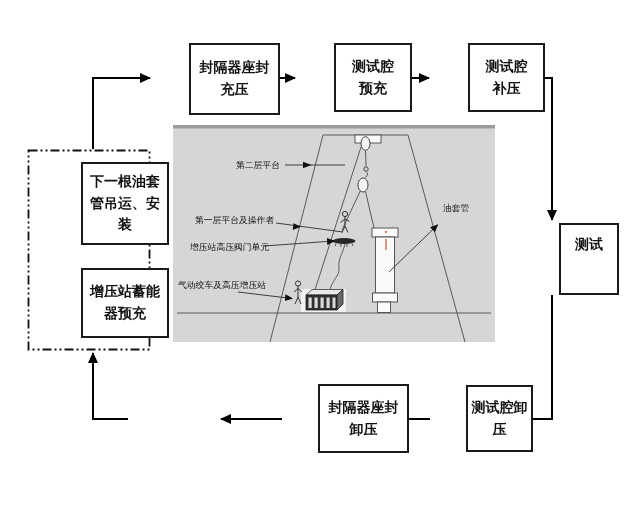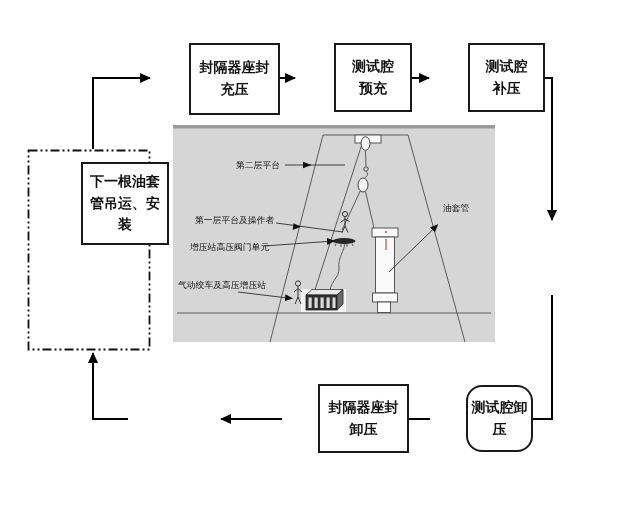--- a/index.html
+++ b/index.html
@@ -131,29 +131,36 @@
   </div>
   <div class="fbox" style="left:298px;top:43px;width:78px;height:69px;">
     <span class="flabel">测试腔
 预充</span>
   </div>
   <div class="fbox" style="left:432px;top:43px;width:77px;height:69px;">
     <span class="flabel">测试腔
 补压</span>
   </div>
 
+  <div class="fbox top-align" style="left:523px;top:223px;width:60px;height:72px;">
+    <span class="flabel">测试</span>
+  </div>
 
-  <div class="fbox" style="left:430px;top:385px;width:67px;height:67px;border-radius:16px;">
+  <div class="fbox" style="left:430px;top:385px;width:67px;height:67px;">
     <span class="flabel">测试腔卸
 压</span>
   </div>
   <div class="fbox" style="left:282px;top:384px;width:91px;height:69px;">
     <span class="flabel">封隔器座封
 卸压</span>
   </div>
 
   <div class="fbox" style="left:45px;top:162px;width:88px;height:83px;">
     <span class="flabel">下一根油套
 管吊运、安
 装</span>
   </div>
+  <div class="fbox" style="left:45px;top:268px;width:88px;height:70px;">
+    <span class="flabel">增压站蓄能
+器预充</span>
+  </div>
 
 </div>
 
 </body></html>

